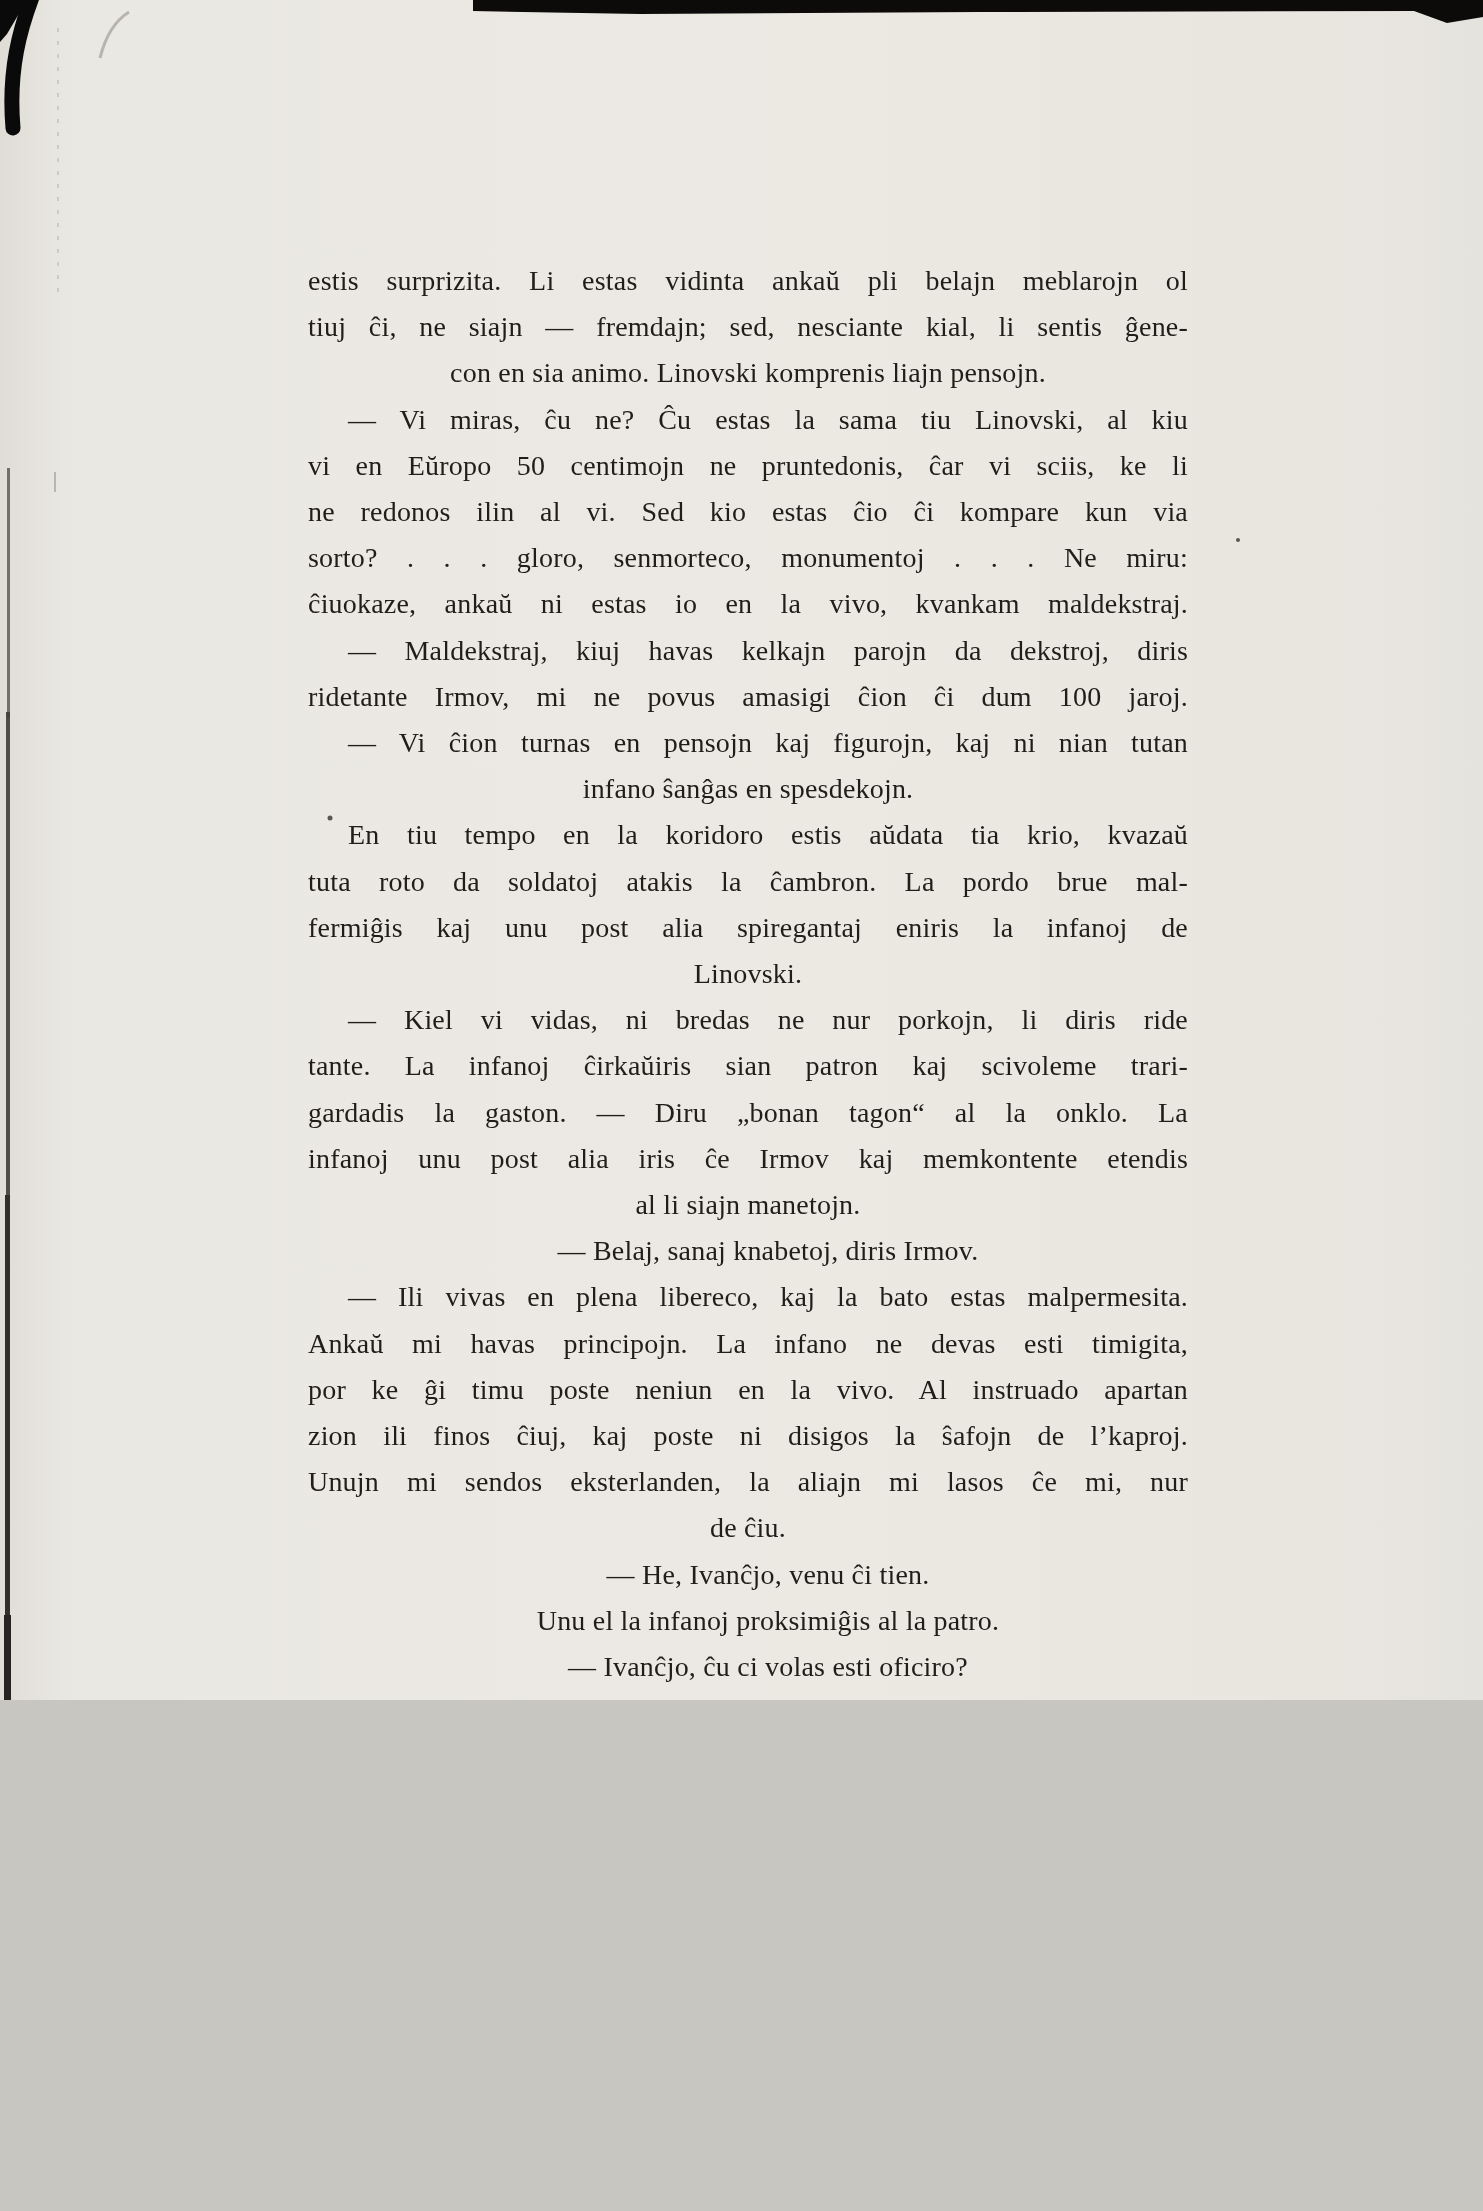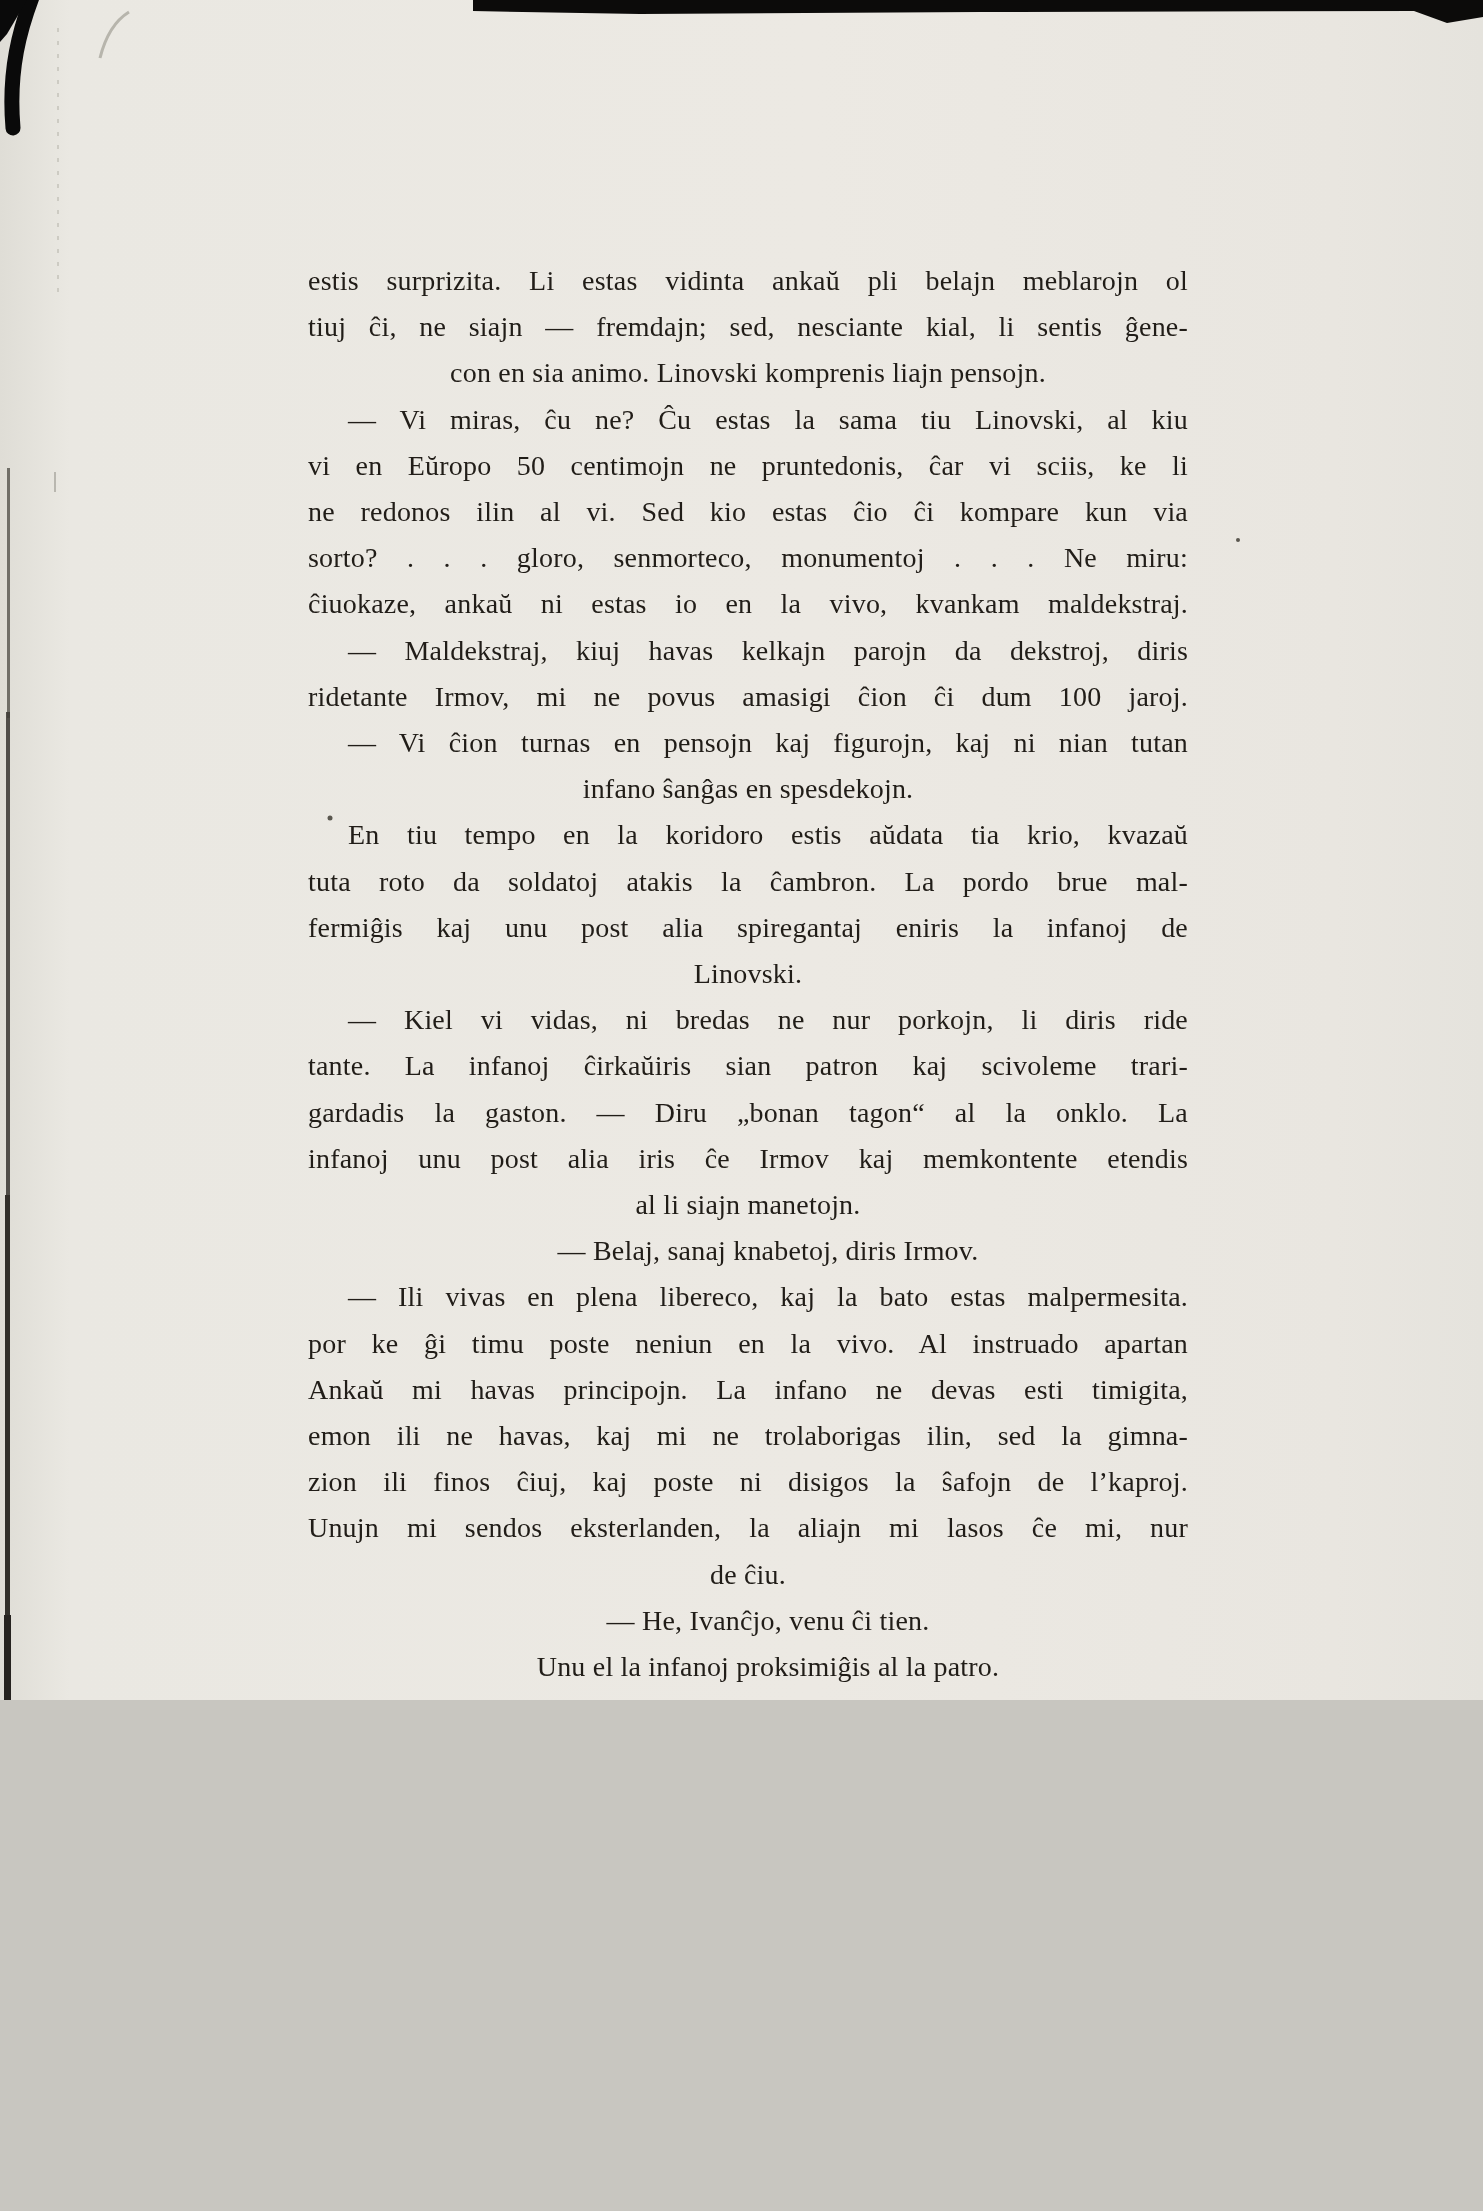--- a/index.html
+++ b/index.html
@@ -94,23 +94,22 @@
       <div class="line justify">tuta roto da soldatoj atakis la ĉambron. La pordo brue mal-</div>
       <div class="line justify">fermiĝis kaj unu post alia spiregantaj eniris la infanoj de</div>
       <div class="line">Linovski.</div>
       <div class="line indent justify">— Kiel vi vidas, ni bredas ne nur porkojn, li diris ride</div>
       <div class="line justify">tante. La infanoj ĉirkaŭiris sian patron kaj scivoleme trari-</div>
       <div class="line justify">gardadis la gaston. — Diru „bonan tagon“ al la onklo. La</div>
       <div class="line justify">infanoj unu post alia iris ĉe Irmov kaj memkontente etendis</div>
       <div class="line">al li siajn manetojn.</div>
       <div class="line indent">— Belaj, sanaj knabetoj, diris Irmov.</div>
       <div class="line indent justify">— Ili vivas en plena libereco, kaj la bato estas malpermesita.</div>
+      <div class="line justify">Ankaŭ mi havas principojn. La infano ne devas esti timigita,</div>
       <div class="line justify">por ke ĝi timu poste neniun en la vivo. Al instruado apartan</div>
-      <div class="line justify">Ankaŭ mi havas principojn. La infano ne devas esti timigita,</div>
-      <div class="line justify">emon ili ne havas, kaj mi ne trolaborigas ilin, sed la gimna-</div>
       <div class="line justify">zion ili finos ĉiuj, kaj poste ni disigos la ŝafojn de l’kaproj.</div>
       <div class="line justify">Unujn mi sendos eksterlanden, la aliajn mi lasos ĉe mi, nur</div>
       <div class="line">de ĉiu.</div>
       <div class="line indent">— He, Ivanĉjo, venu ĉi tien.</div>
       <div class="line indent">Unu el la infanoj proksimiĝis al la patro.</div>
       <div class="line indent">— Ivanĉjo, ĉu ci volas esti oficiro?</div>
     </div>
 
   <div class="page-number">72</div>
 

